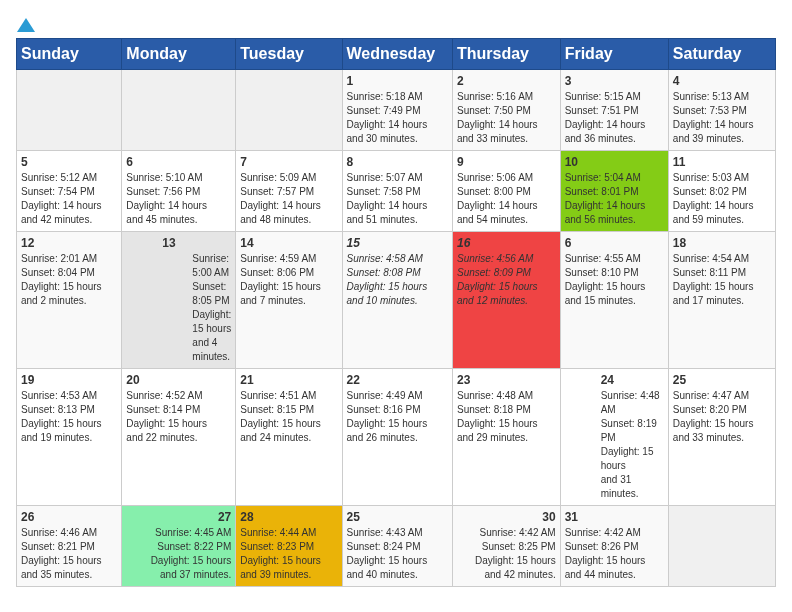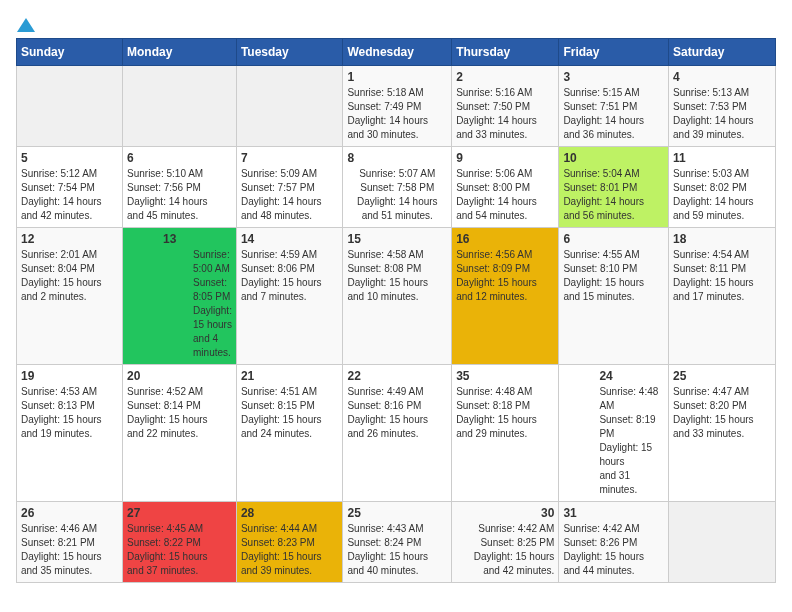--- a/index.html
+++ b/index.html
@@ -37,21 +37,21 @@
     table {
       width: 100%;
       border-collapse: collapse;
       font-size: 11px;
     }
     thead tr th {
       background-color: #2a5ca8;
       color: #fff;
       padding: 6px 4px;
       text-align: left;
-      font-size: 12px;
+      font-size: 16px;
       font-weight: bold;
       border: 1px solid #1e4a8a;
     }
     tbody tr td {
       border: 1px solid #ccc;
       padding: 4px;
       vertical-align: top;
       width: 113px;
       min-height: 80px;
       background: #fff;
@@ -160,33 +160,33 @@
         </td>
         <td style="background-color: rgb(255, 255, 255);">
           <span class="day-number">7</span>
           <div class="day-info" style="white-space: pre-line;">Sunrise: 5:09 AM
 Sunset: 7:57 PM
 Daylight: 14 hours
 and 48 minutes.</div>
         </td>
         <td style="background-color: rgb(255, 255, 255);">
           <span class="day-number">8</span>
-          <div class="day-info" style="white-space: pre-line; text-align: center;">Sunrise: 5:07 AM
+          <div class="day-info" style="white-space: pre-line;">Sunrise: 5:07 AM
 Sunset: 7:58 PM
 Daylight: 14 hours
 and 51 minutes.</div>
         </td>
         <td style="background-color: rgb(255, 255, 255);">
           <span class="day-number">9</span>
           <div class="day-info" style="white-space: pre-line;">Sunrise: 5:06 AM
 Sunset: 8:00 PM
 Daylight: 14 hours
 and 54 minutes.</div>
         </td>
-        <td style="background-color: #bef264;">
+        <td style="background-color: #84cc16;">
           <span class="day-number">10</span>
           <div class="day-info" style="white-space: pre-line;">Sunrise: 5:04 AM
 Sunset: 8:01 PM
 Daylight: 14 hours
 and 56 minutes.</div>
         </td>
         <td style="background-color: rgb(255, 255, 255);">
           <span class="day-number">11</span>
           <div class="day-info" style="white-space: pre-line;">Sunrise: 5:03 AM
 Sunset: 8:02 PM
@@ -195,42 +195,42 @@
         </td>
       </tr>
       <tr>
         <td style="background-color: rgb(249, 249, 249);">
           <span class="day-number">12</span>
           <div class="day-info" style="white-space: pre-line;">Sunrise: 2:01 AM
 Sunset: 8:04 PM
 Daylight: 15 hours
 and 2 minutes.</div>
         </td>
-        <td style="background-color: #22c55e; padding-left: 40px;">
+        <td style="background-color: #e5e5e5; padding-left: 40px;">
           <span class="day-number">13</span>
           <div class="day-info" style="white-space: pre-line; margin-left: 30px;">Sunrise: 5:00 AM
 Sunset: 8:05 PM
 Daylight: 15 hours
 and 4 minutes.</div>
         </td>
         <td style="background-color: rgb(249, 249, 249);">
           <span class="day-number">14</span>
           <div class="day-info" style="white-space: pre-line;">Sunrise: 4:59 AM
 Sunset: 8:06 PM
 Daylight: 15 hours
 and 7 minutes.</div>
         </td>
-        <td style="background-color: rgb(249, 249, 249);">
+        <td style="background-color: rgb(249, 249, 249); font-style: italic;">
           <span class="day-number">15</span>
           <div class="day-info" style="white-space: pre-line;">Sunrise: 4:58 AM
 Sunset: 8:08 PM
 Daylight: 15 hours
 and 10 minutes.</div>
         </td>
-        <td style="background-color: #eab308;">
+        <td style="background-color: #ef4444; font-style: italic;">
           <span class="day-number">16</span>
           <div class="day-info" style="white-space: pre-line;">Sunrise: 4:56 AM
 Sunset: 8:09 PM
 Daylight: 15 hours
 and 12 minutes.</div>
         </td>
         <td style="background-color: rgb(249, 249, 249);">
           <span class="day-number">6</span>
           <div class="day-info" style="white-space: pre-line;">Sunrise: 4:55 AM
 Sunset: 8:10 PM
@@ -268,21 +268,21 @@
 and 24 minutes.</div>
         </td>
         <td style="background-color: rgb(255, 255, 255);">
           <span class="day-number">22</span>
           <div class="day-info" style="white-space: pre-line;">Sunrise: 4:49 AM
 Sunset: 8:16 PM
 Daylight: 15 hours
 and 26 minutes.</div>
         </td>
         <td style="background-color: rgb(255, 255, 255);">
-          <span class="day-number">35</span>
+          <span class="day-number">23</span>
           <div class="day-info" style="white-space: pre-line;">Sunrise: 4:48 AM
 Sunset: 8:18 PM
 Daylight: 15 hours
 and 29 minutes.</div>
         </td>
         <td style="background-color: rgb(255, 255, 255); padding-left: 40px;">
           <span class="day-number">24</span>
           <div class="day-info" style="white-space: pre-line;">Sunrise: 4:48 AM
 Sunset: 8:19 PM
 Daylight: 15 hours
@@ -297,21 +297,21 @@
         </td>
       </tr>
       <tr>
         <td style="background-color: rgb(249, 249, 249); margin-top: 8px;">
           <span class="day-number">26</span>
           <div class="day-info" style="white-space: pre-line;">Sunrise: 4:46 AM
 Sunset: 8:21 PM
 Daylight: 15 hours
 and 35 minutes.</div>
         </td>
-        <td style="background-color: #ef4444;">
+        <td style="background-color: #86efac; text-align: right;">
           <span class="day-number">27</span>
           <div class="day-info" style="white-space: pre-line;">Sunrise: 4:45 AM
 Sunset: 8:22 PM
 Daylight: 15 hours
 and 37 minutes.</div>
         </td>
         <td style="background-color: #eab308;">
           <span class="day-number">28</span>
           <div class="day-info" style="white-space: pre-line;">Sunrise: 4:44 AM
 Sunset: 8:23 PM

